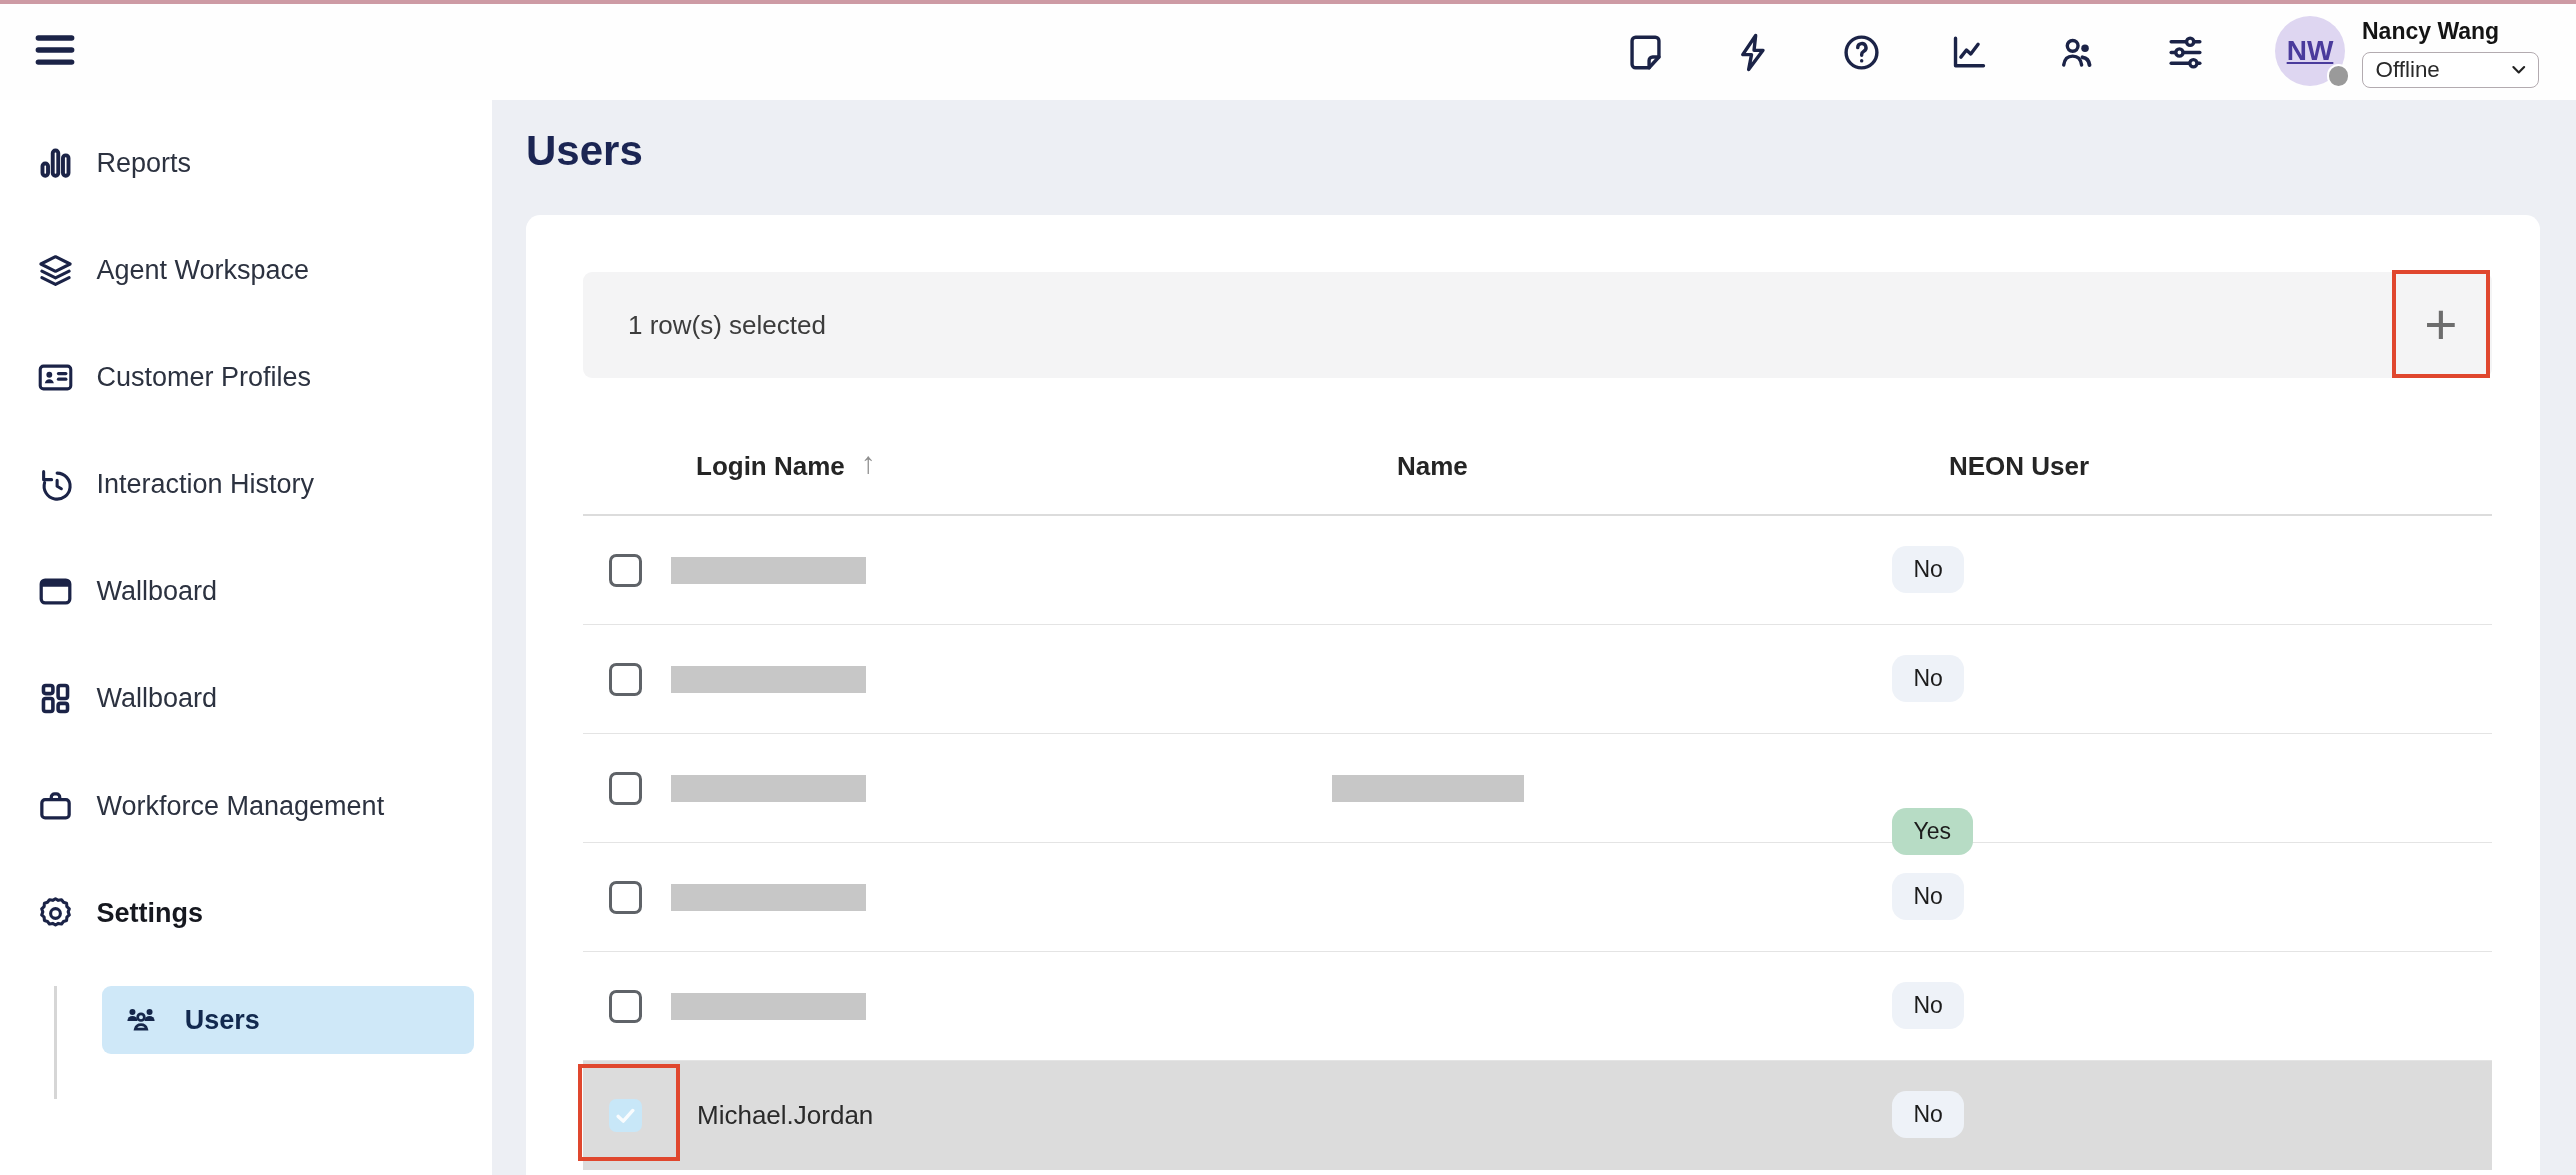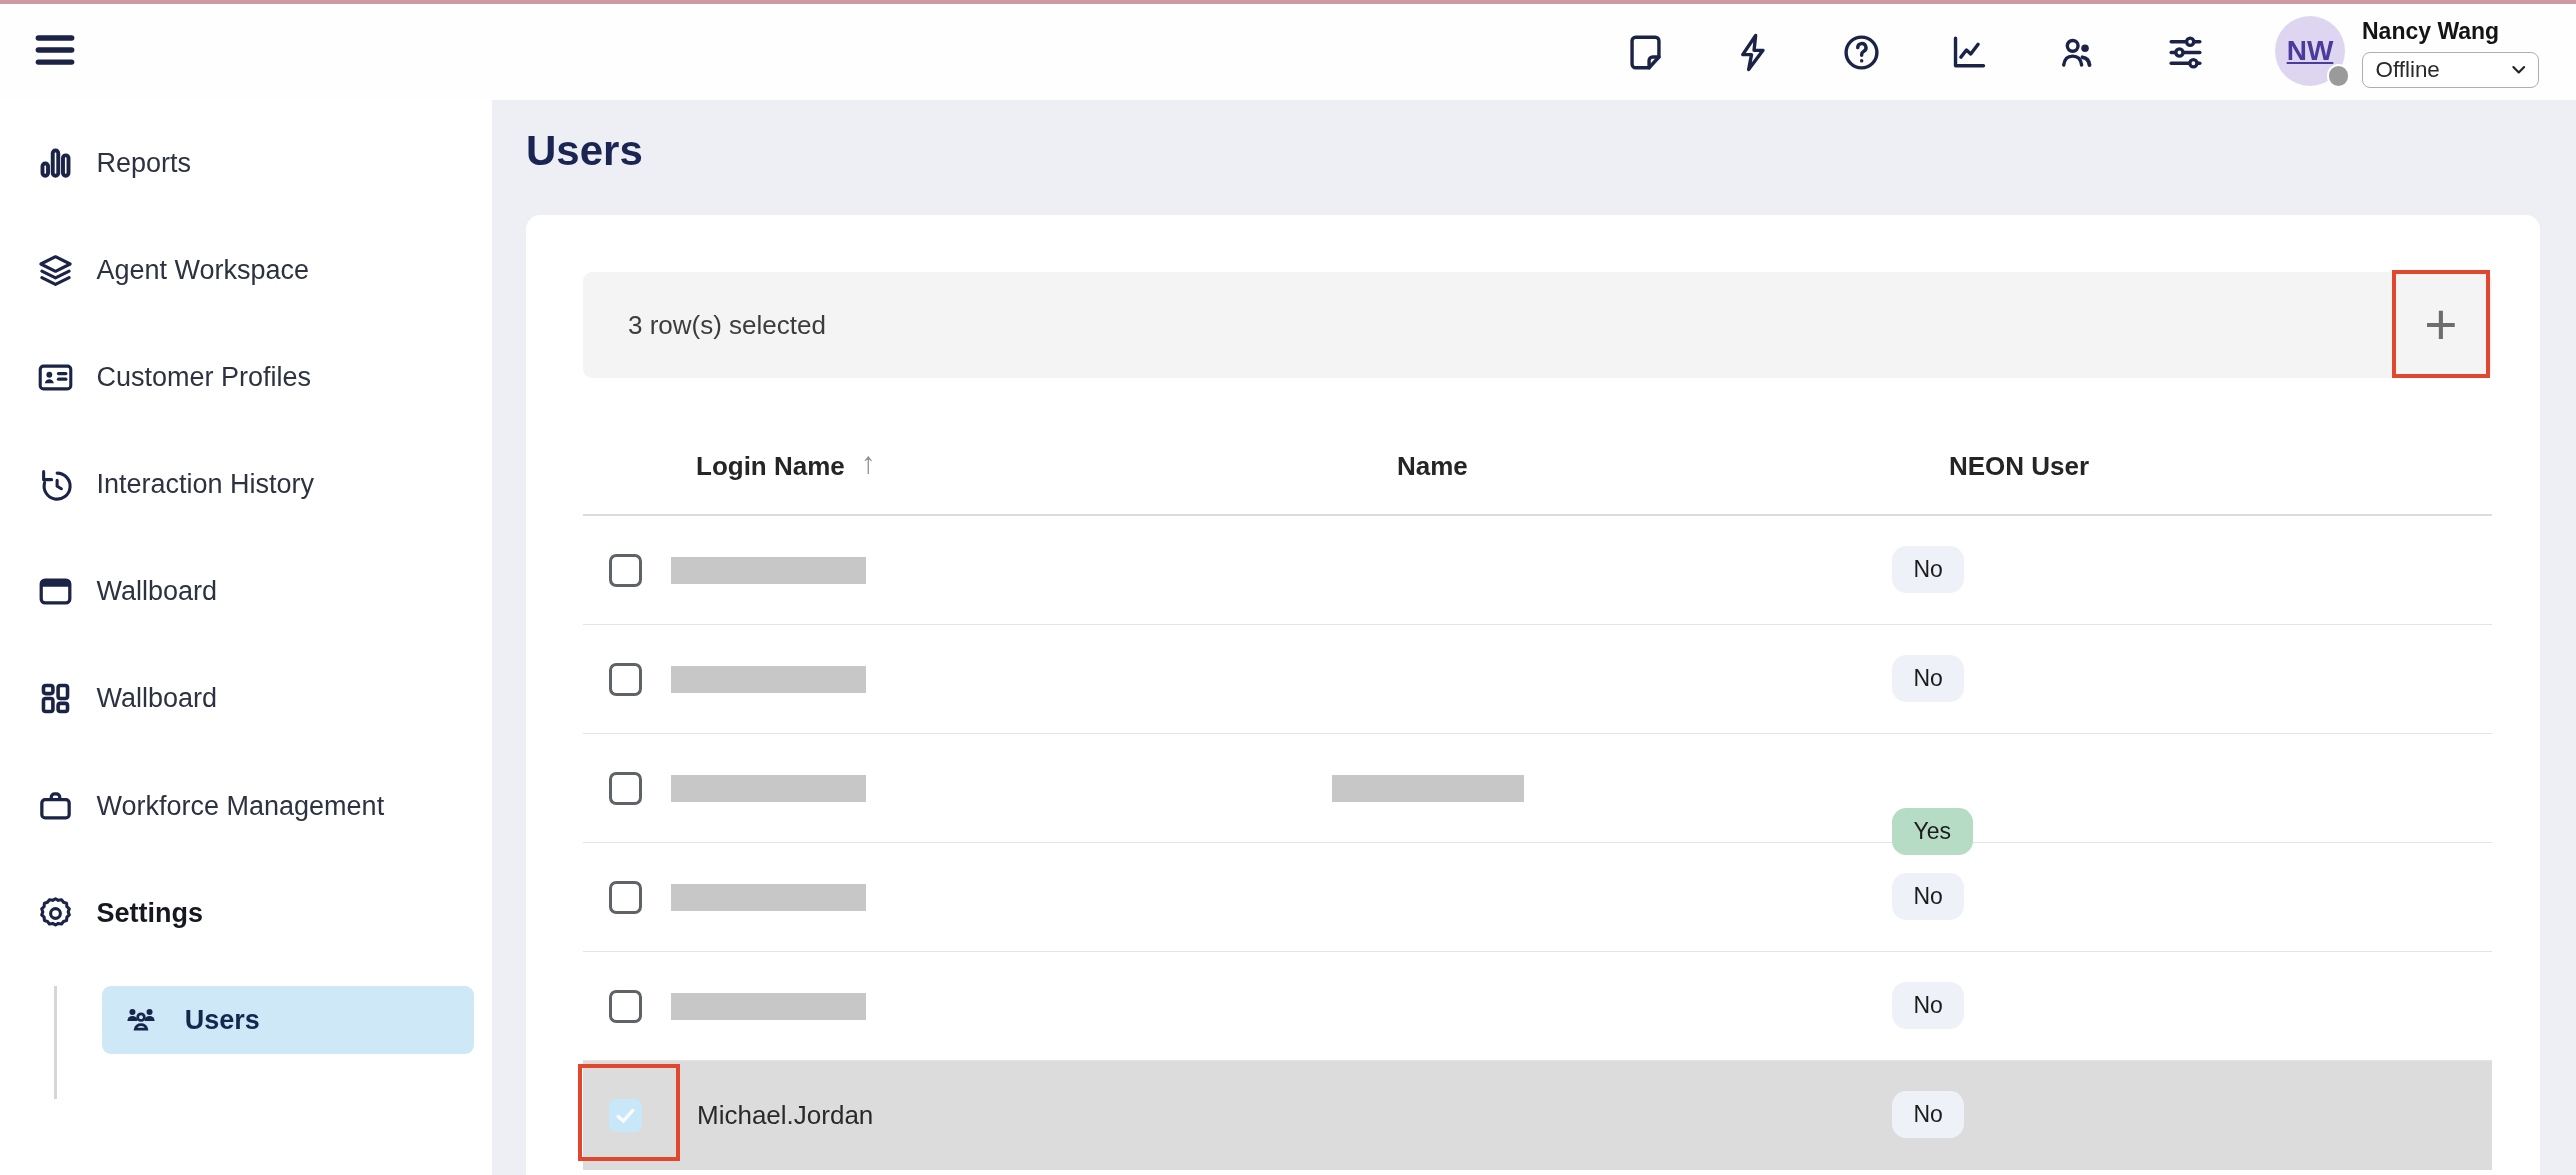--- a/index.html
+++ b/index.html
@@ -225,21 +225,21 @@
       <span class="lbl">Users</span>
     </div>
   </div>
 
   <div class="main">
     <div class="page-title">Users</div>
 
     <div class="card">
 
       <div class="toolbar">
-        <span class="sel">3 row(s) selected</span>
+        <span class="sel">1 row(s) selected</span>
       </div>
       <div class="add-btn">
         <span>+</span>
       </div>
       <div class="annot add"></div>
 
       <div class="thead">
         <div class="th c1">
           <span>Login Name</span>
           <span class="sort">↑</span>

